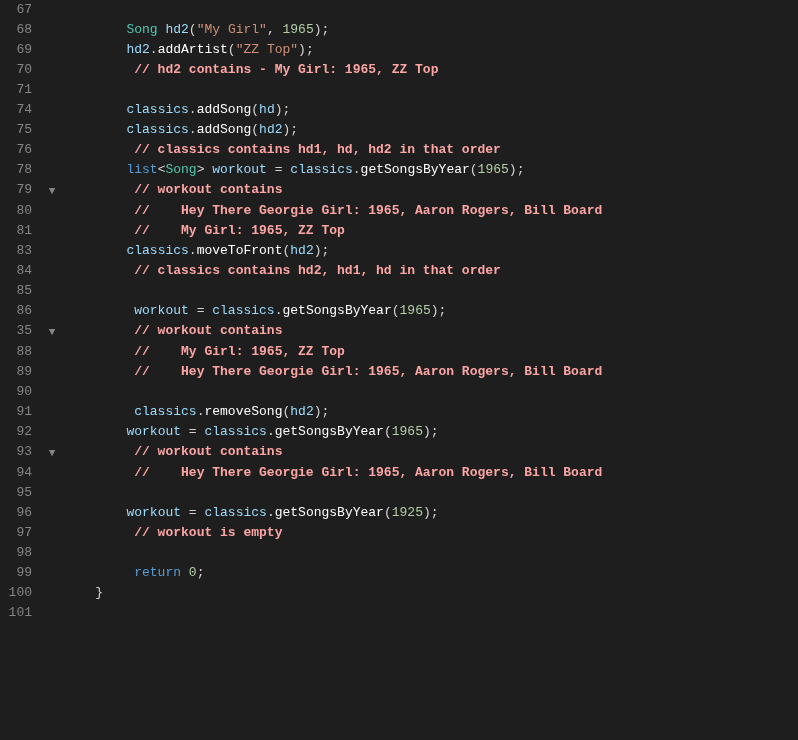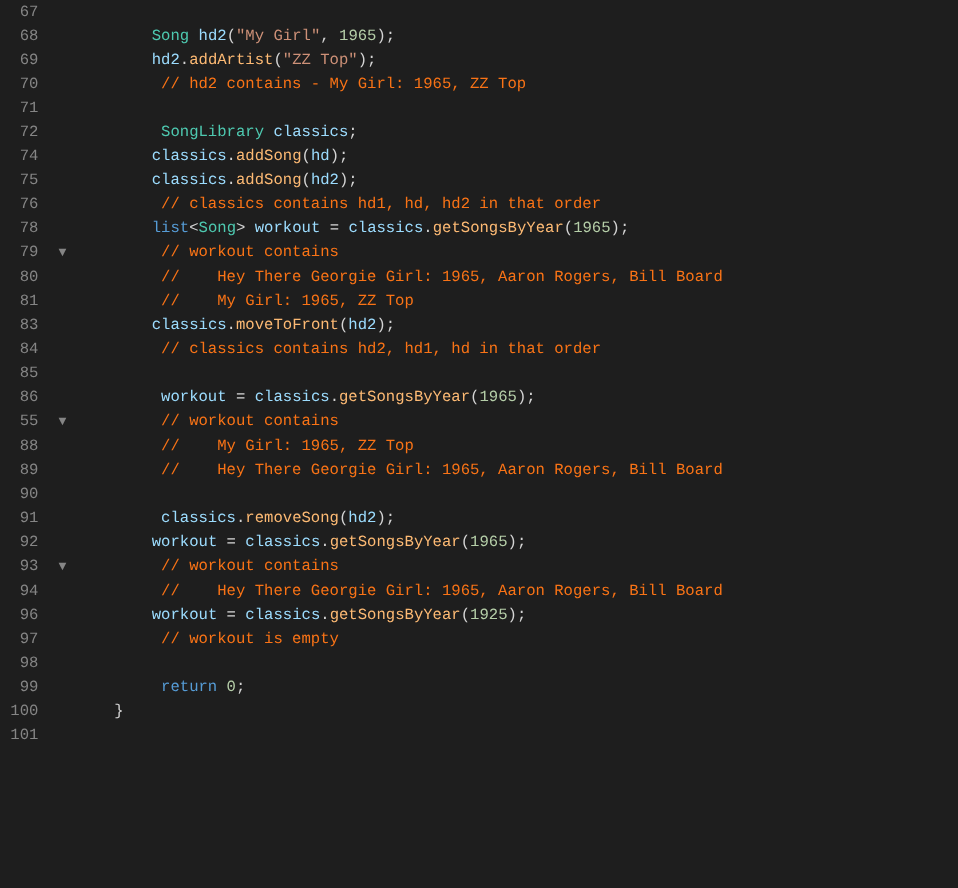--- a/index.html
+++ b/index.html
@@ -43,24 +43,24 @@
     }
     .line-content {
       flex: 1;
       padding-left: 4px;
       white-space: pre;
       font-size: 13px;
     }
     
     .kw { color: #569cd6; }       
     .type { color: #4ec9b0; }     
-    .fn { color: #fdba74; }       
+    .fn { color: #ffffff; }       
     .str { color: #ce9178; }      
     .num { color: #b5cea8; }      
-    .comment { color: #f97316; }  
+    .comment { color: #fca5a5; font-weight: bold; }  
     .punct { color: #d4d4d4; }    
     .var { color: #9cdcfe; }      
     .op { color: #d4d4d4; }       
     .lt { color: #d4d4d4; }       
   </style>
 </head>
 <body>
 
 <div class="editor">
 
@@ -87,25 +87,20 @@
     <span class="fold-gutter"></span>
     <span class="line-content">         <span class="comment">// hd2 contains - My Girl: 1965, ZZ Top</span></span>
   </div>
 
   <div class="line">
     <span class="line-number">71</span>
     <span class="fold-gutter"></span>
     <span class="line-content"></span>
   </div>
 
-  <div class="line">
-    <span class="line-number">72</span>
-    <span class="fold-gutter"></span>
-    <span class="line-content">         <span class="type">SongLibrary</span> <span class="var">classics</span><span class="punct">;</span></span>
-  </div>
 
 
   <div class="line">
     <span class="line-number">74</span>
     <span class="fold-gutter"></span>
     <span class="line-content">        <span class="var">classics</span><span class="punct">.</span><span class="fn">addSong</span><span class="punct">(</span><span class="var">hd</span><span class="punct">);</span></span>
   </div>
 
   <div class="line">
     <span class="line-number">75</span>
@@ -163,21 +158,21 @@
     <span class="line-content"></span>
   </div>
 
   <div class="line">
     <span class="line-number">86</span>
     <span class="fold-gutter"></span>
     <span class="line-content">         <span class="var">workout</span> <span class="op">=</span> <span class="var">classics</span><span class="punct">.</span><span class="fn">getSongsByYear</span><span class="punct">(</span><span class="num">1965</span><span class="punct">);</span></span>
   </div>
 
   <div class="line">
-    <span class="line-number">55</span>
+    <span class="line-number">35</span>
     <span class="fold-gutter" style="cursor:pointer; color:#858585;">▼</span>
     <span class="line-content">         <span class="comment">// workout contains</span></span>
   </div>
 
   <div class="line">
     <span class="line-number">88</span>
     <span class="fold-gutter"></span>
     <span class="line-content">         <span class="comment">//    My Girl: 1965, ZZ Top</span></span>
   </div>
 
@@ -210,20 +205,25 @@
     <span class="fold-gutter" style="cursor:pointer; color:#858585;">▼</span>
     <span class="line-content">         <span class="comment">// workout contains</span></span>
   </div>
 
   <div class="line">
     <span class="line-number">94</span>
     <span class="fold-gutter"></span>
     <span class="line-content">         <span class="comment">//    Hey There Georgie Girl: 1965, Aaron Rogers, Bill Board</span></span>
   </div>
 
+  <div class="line">
+    <span class="line-number">95</span>
+    <span class="fold-gutter"></span>
+    <span class="line-content"></span>
+  </div>
 
   <div class="line">
     <span class="line-number">96</span>
     <span class="fold-gutter"></span>
     <span class="line-content">        <span class="var">workout</span> <span class="op">=</span> <span class="var">classics</span><span class="punct">.</span><span class="fn">getSongsByYear</span><span class="punct">(</span><span class="num">1925</span><span class="punct">);</span></span>
   </div>
 
   <div class="line">
     <span class="line-number">97</span>
     <span class="fold-gutter"></span>

